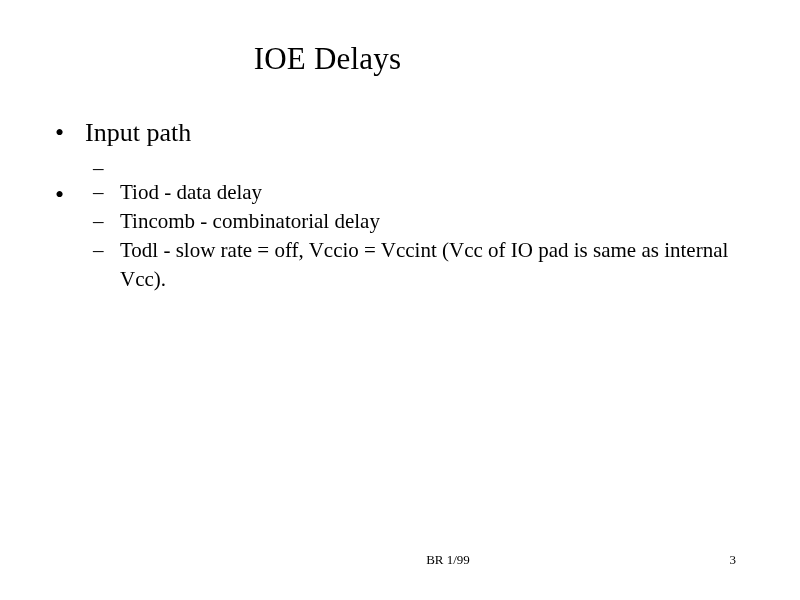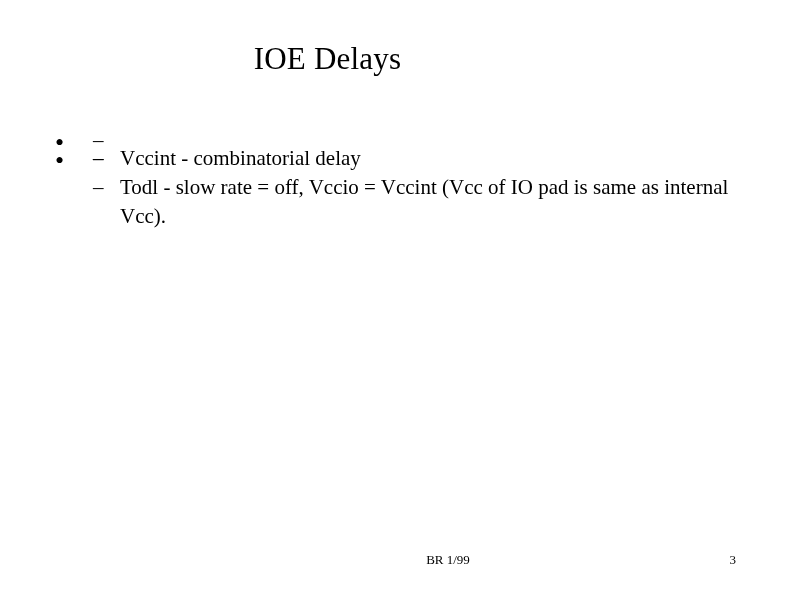--- a/index.html
+++ b/index.html
@@ -109,41 +109,43 @@
 
 <div class="slide">
 
   <div class="slide-title">IOE Delays</div>
 
   <div class="body-area">
 
     <div>
       <div class="bullet-l1">
         <span class="marker">•</span>
+        <span>Input path</span>
       </div>
       <div class="sub-list">
         <div class="bullet-l2">
           <span class="marker">–</span>
         </div>
       </div>
     </div>
 
     <div class="group-gap"></div>
 
     <div>
       <div class="bullet-l1">
         <span class="marker">•</span>
       </div>
       <div class="sub-list">
         <div class="bullet-l2">
           <span class="marker">–</span>
+          <span>Tiod  - data delay</span>
         </div>
         <div class="bullet-l2">
           <span class="marker">–</span>
-          <span>Vccint - combinatorial delay</span>
+          <span>Tincomb - combinatorial delay</span>
         </div>
         <div class="bullet-l2">
           <span class="marker">–</span>
           <span>Todl -  slow rate = off, Vccio = Vccint (Vcc of IO pad is same as internal Vcc).</span>
         </div>
       </div>
     </div>
 
   </div>
 

